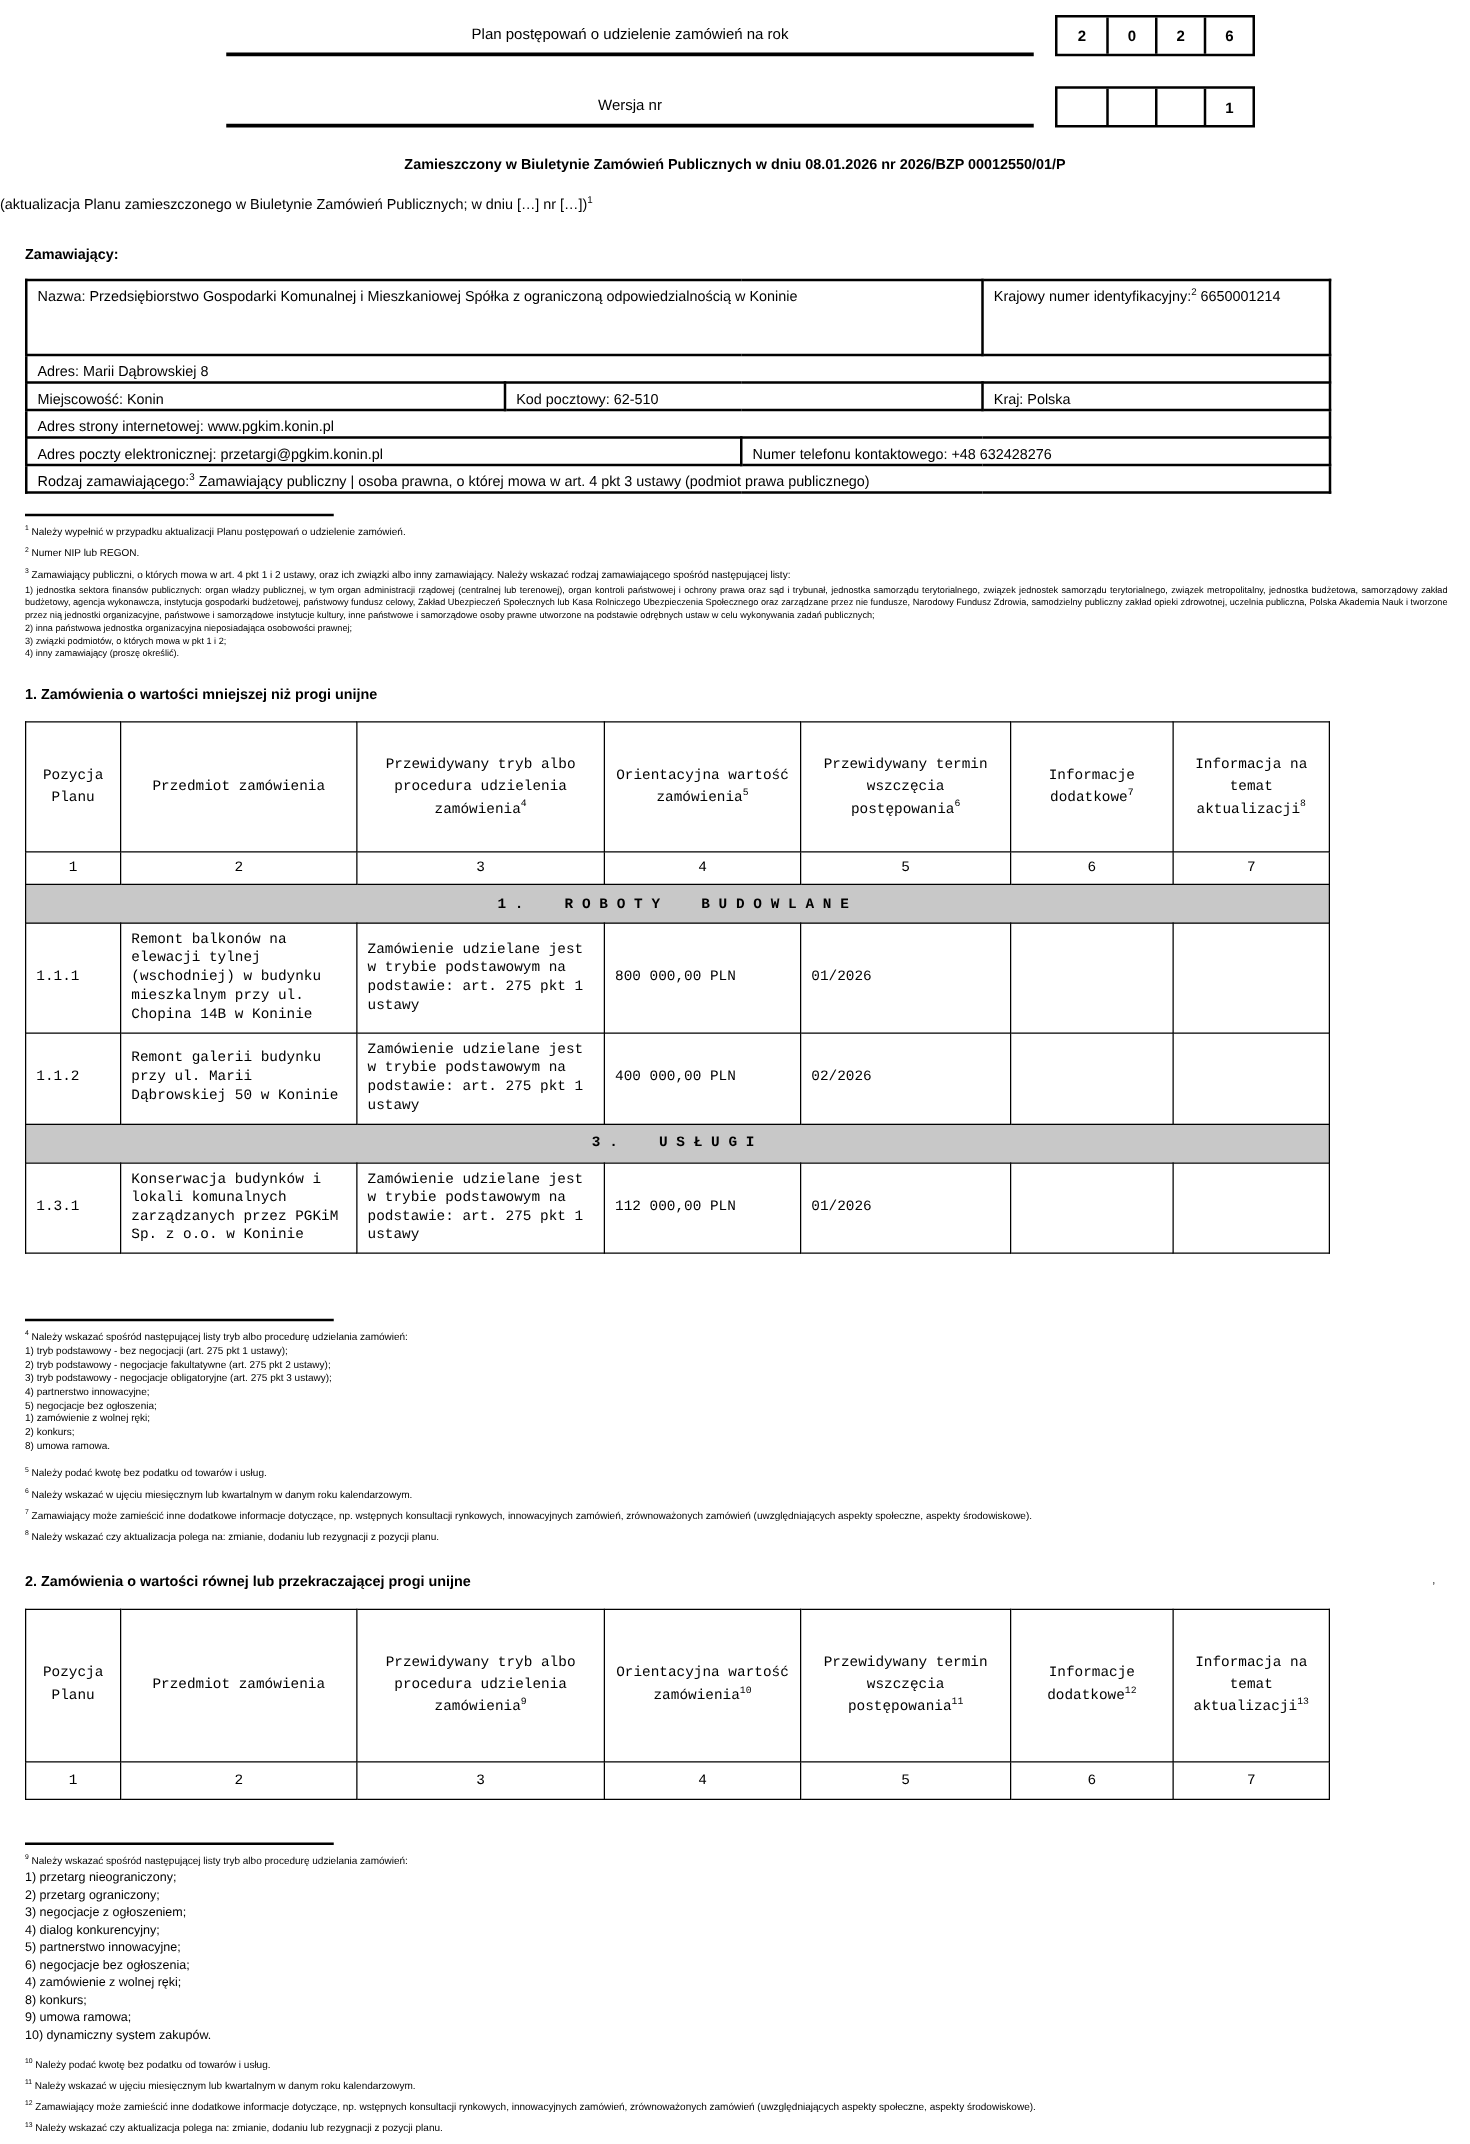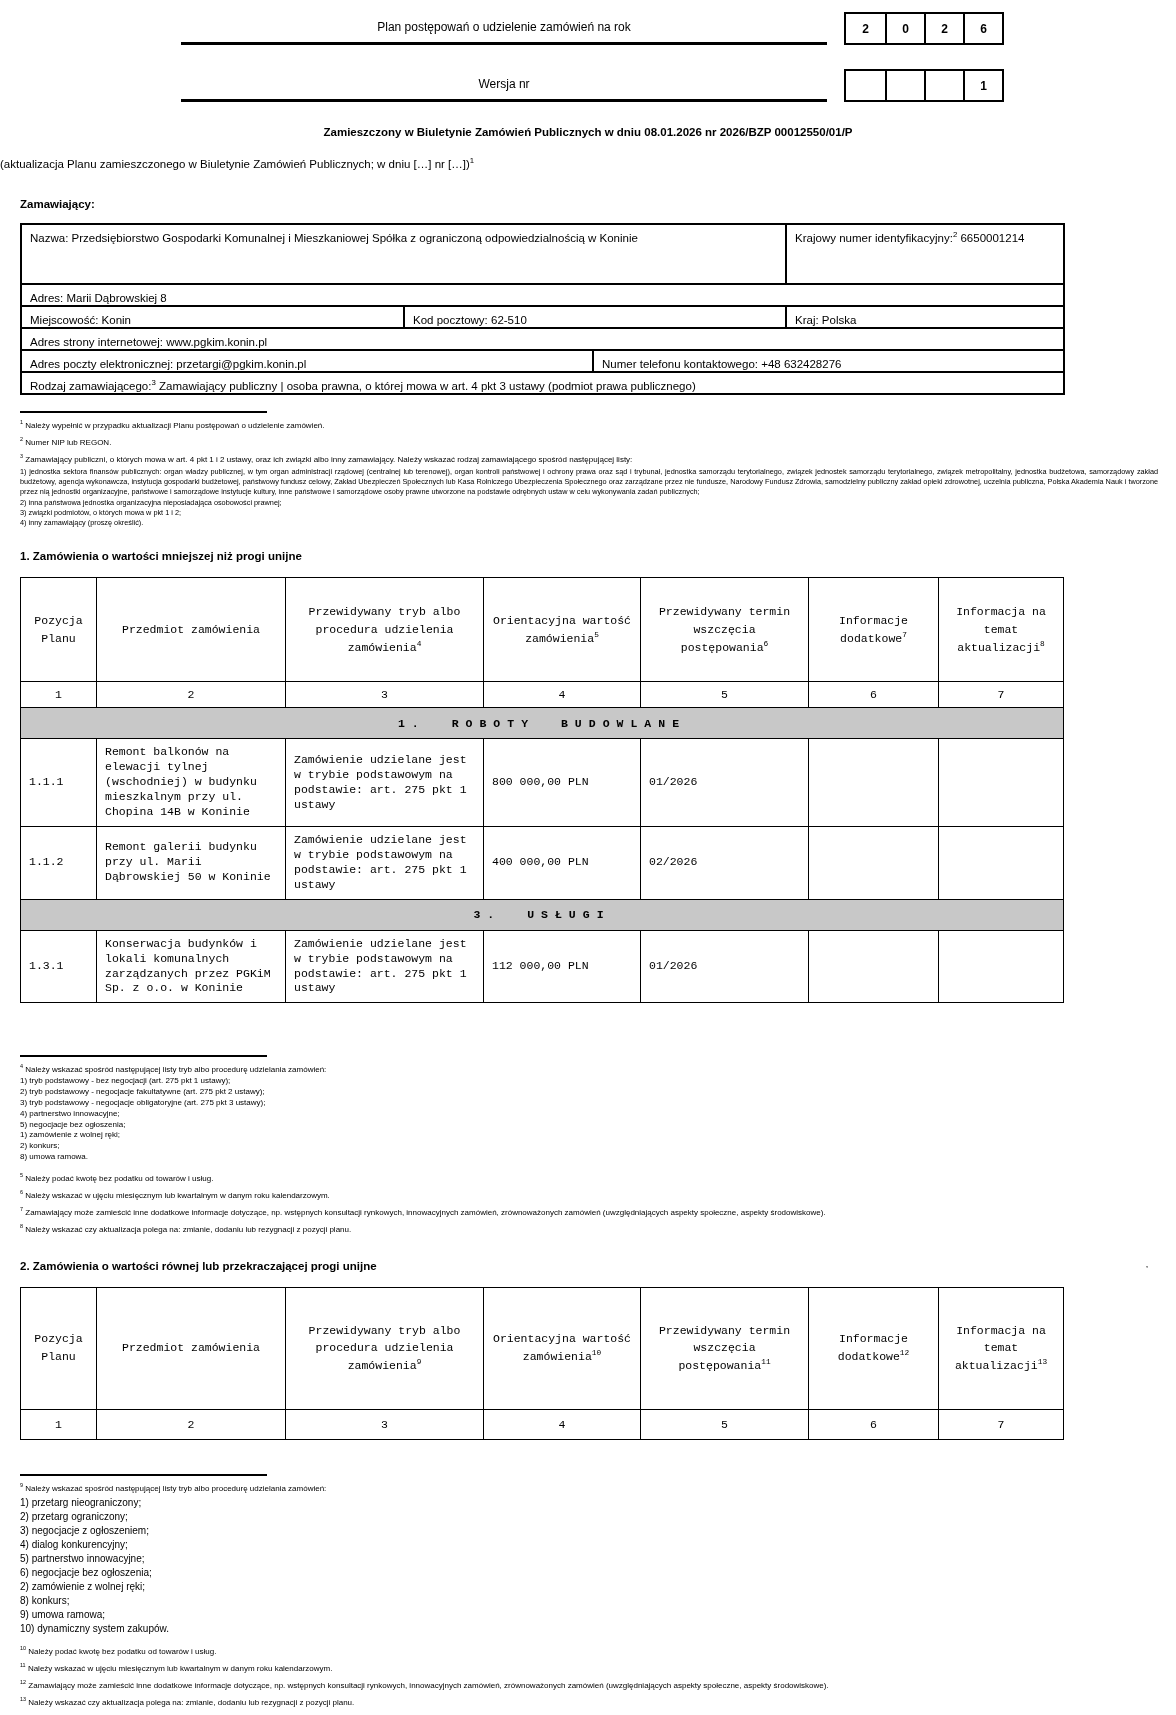--- a/index.html
+++ b/index.html
@@ -247,21 +247,21 @@
 
 <hr class="fn-rule" style="margin-top:34px">
 <div class="fn"><sup>9</sup> <span>Należy wskazać spośród następującej listy tryb albo procedurę udzielania zamówień:</span></div>
 <div class="fn-list" style="font-size:10px">
   <div>1) przetarg nieograniczony;</div>
   <div>2) przetarg ograniczony;</div>
   <div>3) negocjacje z ogłoszeniem;</div>
   <div>4) dialog konkurencyjny;</div>
   <div>5) partnerstwo innowacyjne;</div>
   <div>6) negocjacje bez ogłoszenia;</div>
-  <div>2) zamówienie z wolnej ręki;</div>
+  <div>4) zamówienie z wolnej ręki;</div>
   <div>8) konkurs;</div>
   <div>9) umowa ramowa;</div>
   <div>10) dynamiczny system zakupów.</div>
 </div>
 <div class="fn" style="margin-top:11px"><sup>10</sup> <span>Należy podać kwotę bez podatku od towarów i usług.</span></div>
 <div class="fn"><sup>11</sup> <span>Należy wskazać w ujęciu miesięcznym lub kwartalnym w danym roku kalendarzowym.</span></div>
 <div class="fn"><sup>12</sup> <span>Zamawiający może zamieścić inne dodatkowe informacje dotyczące, np. wstępnych konsultacji rynkowych, innowacyjnych zamówień, zrównoważonych zamówień (uwzględniających aspekty społeczne, aspekty środowiskowe).</span></div>
 <div class="fn"><sup>13</sup> <span>Należy wskazać czy aktualizacja polega na: zmianie, dodaniu lub rezygnacji z pozycji planu.</span></div>
 
 </body></html>

